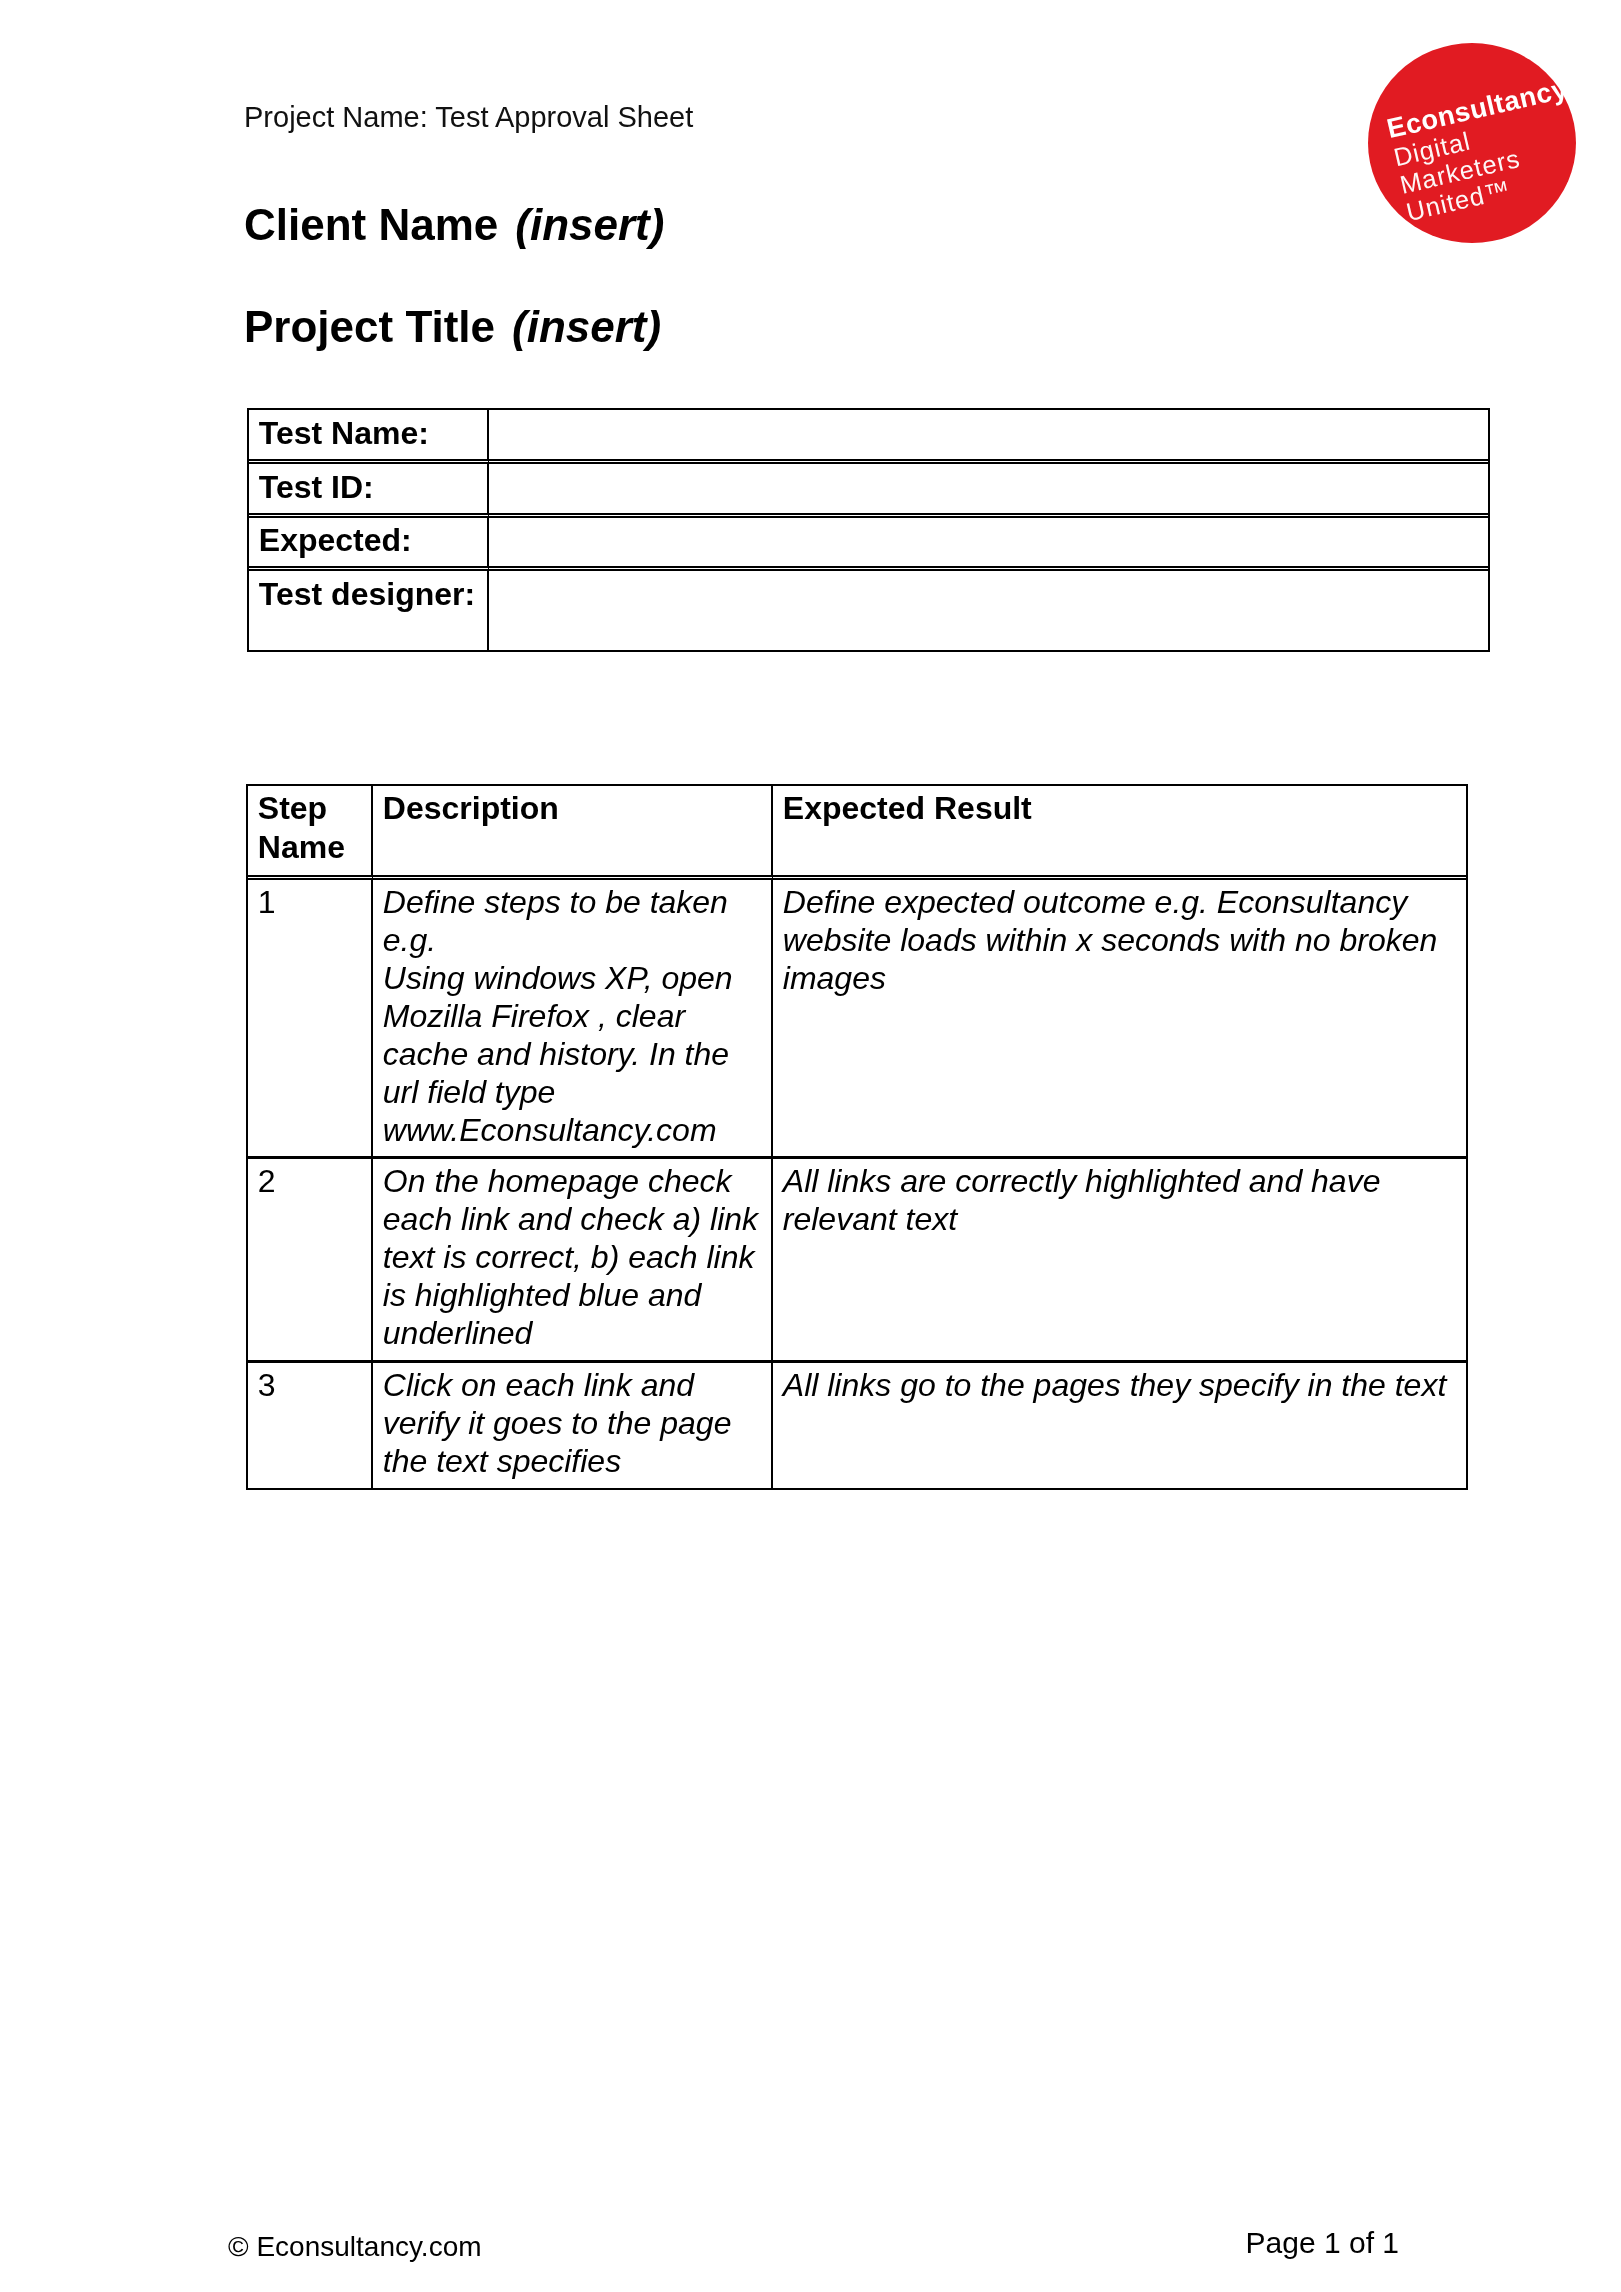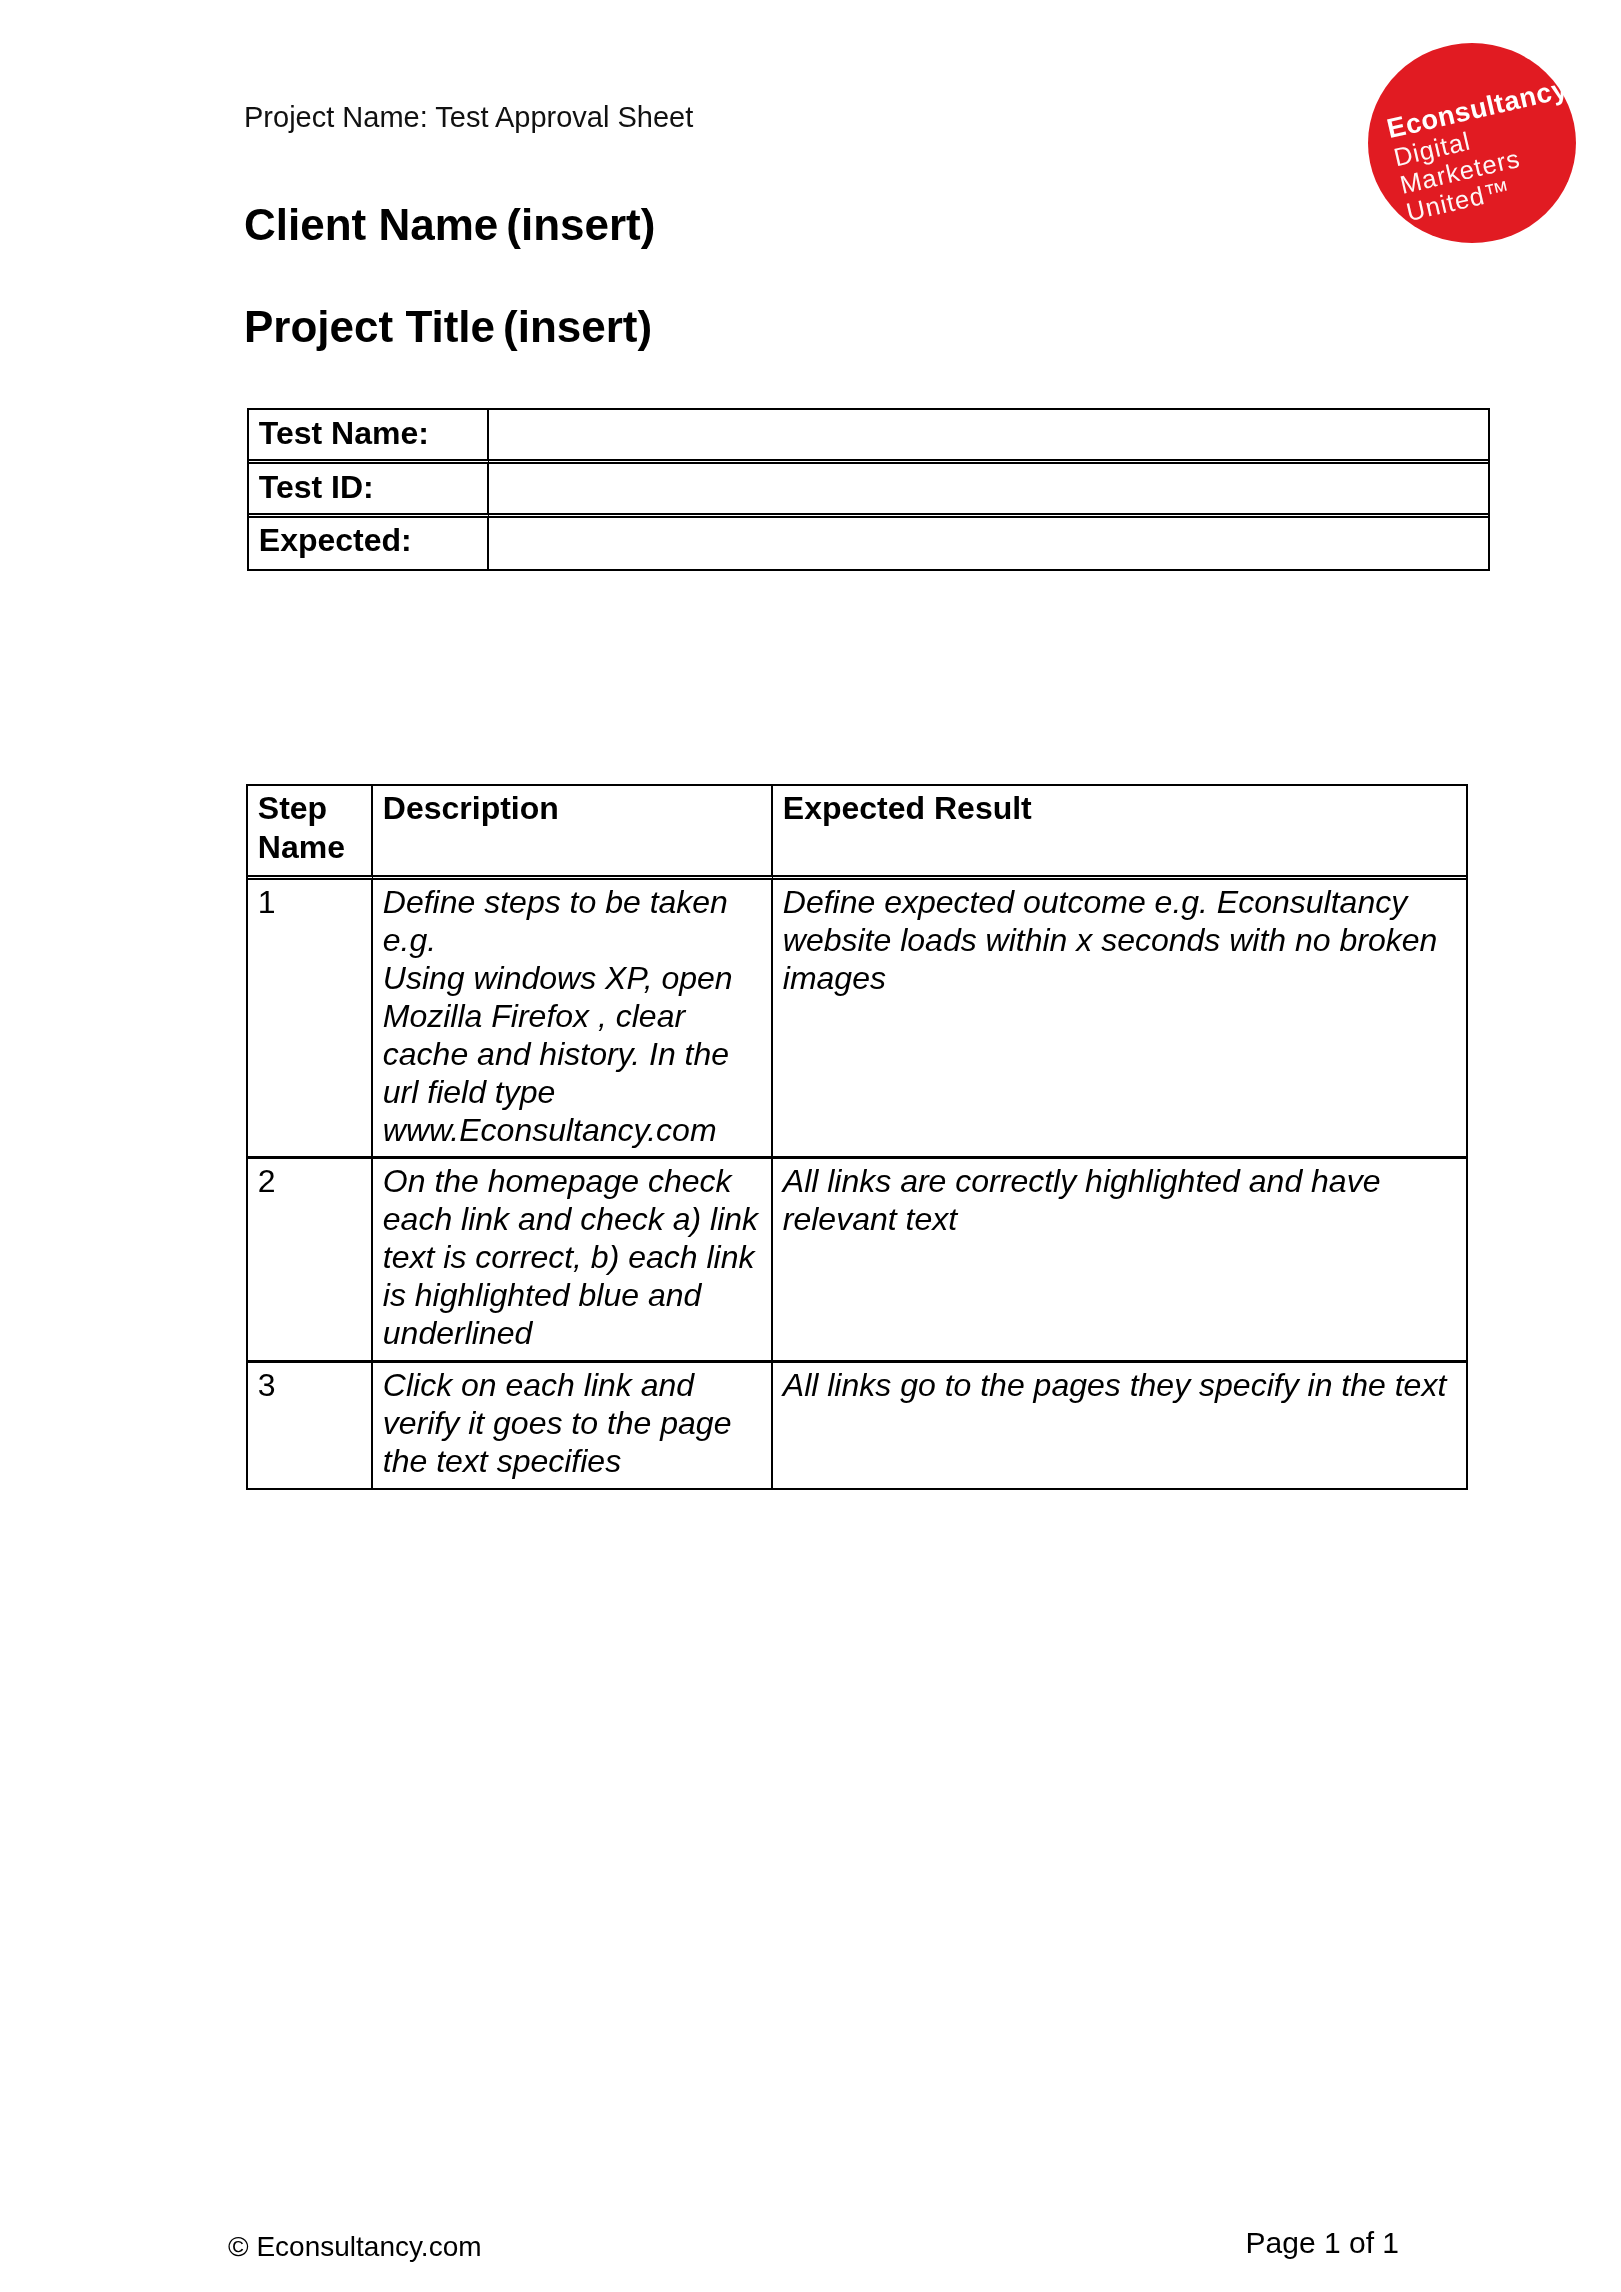--- a/index.html
+++ b/index.html
@@ -63,21 +63,22 @@
 
   
   .h1 {
     position: absolute;
     left: 244px;
     font-size: 44px;
     line-height: 53px;
     font-weight: bold;
   }
   .h1 .insert {
-    margin-left: 8px;
+    font-style: italic;
+    margin-left: 17px;
   }
   .h1.client { top: 198px; }
   .h1.project { top: 300px; }
 
   
   table { border-collapse: separate; border-spacing: 0; }
   .info-table {
     position: absolute;
     left: 247px;
     top: 408px;
@@ -190,20 +191,24 @@
         <td class="value"></td>
       </tr>
       <tr class="r2">
         <td class="label">Test ID:</td>
         <td class="value"></td>
       </tr>
       <tr class="r3">
         <td class="label">Expected:</td>
         <td class="value"></td>
       </tr>
+      <tr class="r4">
+        <td class="label">Test designer:</td>
+        <td class="value"></td>
+      </tr>
     </tbody>
   </table>
 
   <table class="steps-table">
     <thead>
       <tr>
         <th class="col-step">Step Name</th>
         <th class="col-desc">Description</th>
         <th class="col-exp">Expected Result</th>
       </tr>

